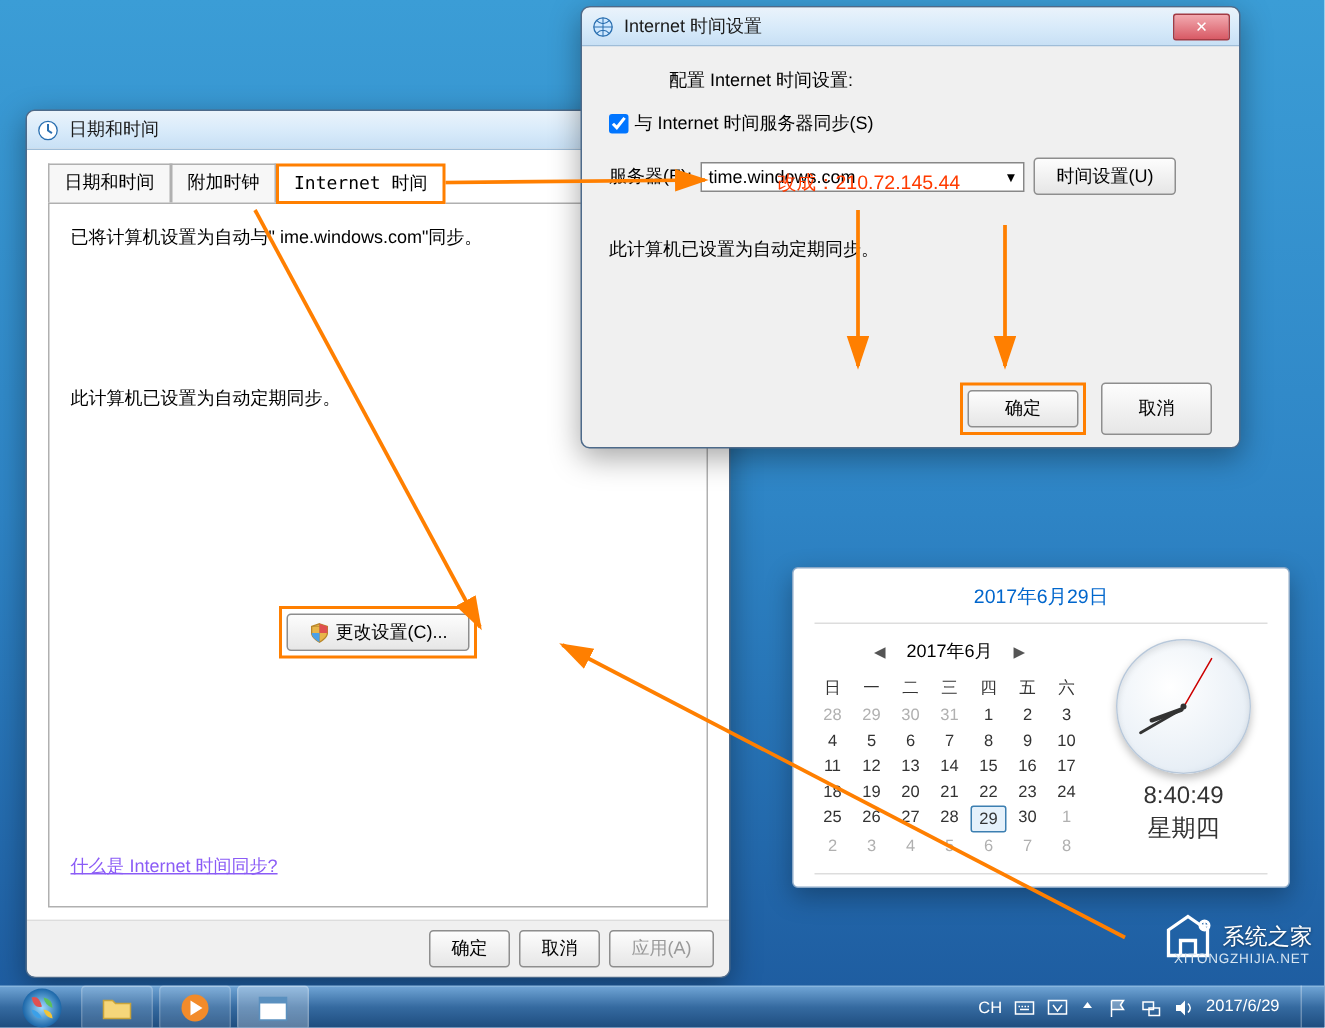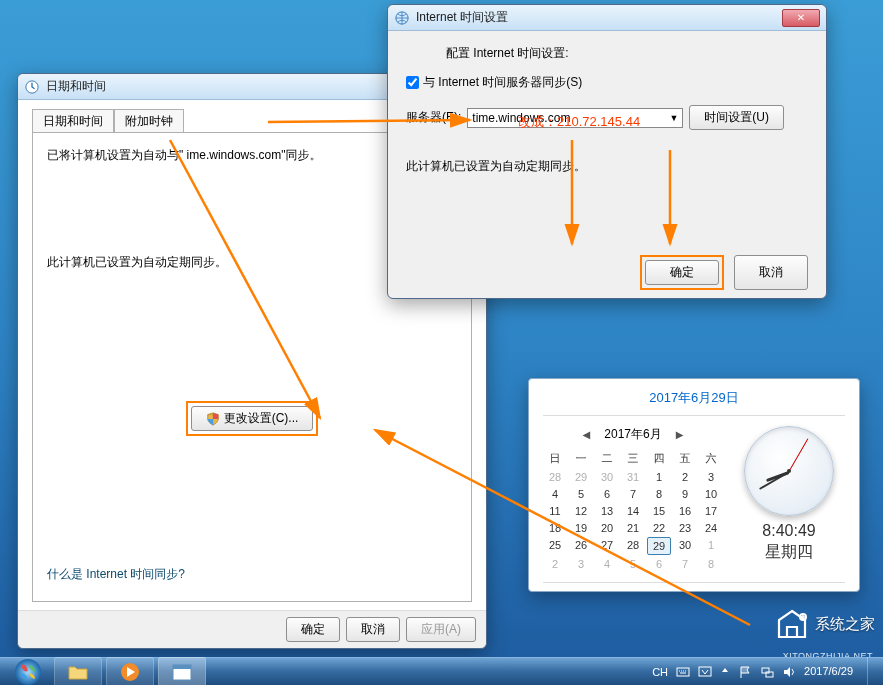--- a/index.html
+++ b/index.html
@@ -14,21 +14,21 @@
 .dlg-body { padding: 10px 14px 8px; background: #fff; }
 .tabstrip { display: flex; gap: 0; margin-top: -2px; }
 .tab { padding: 3px 10px; border: 1px solid #b0b0b0; border-bottom: none; background: #f7f7f7; font-size: 12px; position: relative; top: 1px; }
 .tab.active { background: #fff; z-index: 2; }
 .tab-panel { border: 1px solid #b0b0b0; padding: 14px; background: #fff; height: 470px; position: relative; }
 
 .highlight-box { border: 2px solid #ff7f00; }
 .annotation-text { color: #ff3b00; font-size: 13px; position: absolute; }
 
 .btn { background: linear-gradient(180deg, #fdfdfd, #e6e6e6); border: 1px solid #8e8e8e; border-radius: 3px; padding: 3px 14px; font-size: 12px; display: inline-flex; align-items: center; gap: 4px; }
-.link { color: #0c4a6e; cursor: pointer; }
+.link { color: #8b5cf6; text-decoration: underline; cursor: pointer; }
 
 .buttons-row { padding: 6px 10px; display: flex; justify-content: flex-end; gap: 6px; background: #f0f0f0; border-top: 1px solid #ddd; border-radius: 0 0 6px 6px; }
 
 .window2-body { padding: 14px 18px 8px; }
 .chk { margin-right: 4px; }
 .server-row { display: flex; align-items: center; gap: 6px; margin: 14px 0 0; }
 .combo { border: 1px solid #888; padding: 2px 4px; width: 216px; background: #fff; display: flex; align-items: center; justify-content: space-between; }
 
 .flyout { position: absolute; background: #fff; border: 1px solid #8aa8c7; border-radius: 4px; box-shadow: 0 6px 18px rgba(0,0,0,0.3); padding: 10px 14px 8px; }
 .flyout-date { text-align: center; color: #0066cc; font-size: 13px; margin-bottom: 8px; }
@@ -54,21 +54,21 @@
 
 .flyout-link { text-align: left; margin-top: 8px; }
 
 .taskbar { position: absolute; left: 0; right: 0; bottom: 0; height: 28px; background: linear-gradient(180deg, #6ea3d4 0%, #356aa0 50%, #1e4d7f 100%); display: flex; align-items: center; padding: 0 6px; border-top: 1px solid #87b5de; }
 .start-orb { width: 44px; height: 30px; border-radius: 4px; display: flex; align-items: center; justify-content: center; }
 .tb-item { width: 48px; height: 30px; margin-left: 4px; background: rgba(255,255,255,0.12); border-radius: 3px; display: flex; align-items: center; justify-content: center; border: 1px solid rgba(255,255,255,0.2); }
 .tb-tray { margin-left: auto; display: flex; align-items: center; gap: 8px; color: #fff; font-size: 11px; }
 .tb-clock { text-align: right; line-height: 1.1; padding-right: 6px; }
 
 .watermark { position: absolute; right: 8px; bottom: 46px; display: flex; align-items: center; gap: 6px; color: #fff; font-size: 15px; text-shadow: 0 1px 2px rgba(0,0,0,0.5); }
-.watermark-sub { position: absolute; right: 10px; bottom: 24px; color: #d8e6f2; font-size: 9px; letter-spacing: 0.5px; }
+.watermark-sub { position: absolute; right: 10px; bottom: 41px; color: #d8e6f2; font-size: 9px; letter-spacing: 0.5px; }
 
 .arrow-svg { position: absolute; pointer-events: none; }
 
 .shield-icon { width: 14px; height: 14px; }
 </style>
 </head>
 <body>
 
 <div class="window" style="left:17px; top:73px; width:470px;">
   <div class="titlebar">
@@ -78,20 +78,21 @@
           <path d="M8 3 L8 8 L11 10" stroke="#2a6fb0" fill="none" stroke-width="1.5"></path>
         </svg>
     </span>
     <span class="titlebar-text">日期和时间</span>
     <div class="close-btn">✕</div>
   </div>
   <div class="dlg-body">
     <div class="tabstrip">
       <div class="tab">日期和时间</div>
       <div class="tab">附加时钟</div>
+      <div class="tab active highlight-box" style="font-family: SimSun, monospace;">Internet 时间</div>
     </div>
     <div class="tab-panel">
       <p style="margin-bottom:90px;">已将计算机设置为自动与"   ime.windows.com"同步。</p>
       <p>此计算机已设置为自动定期同步。</p>
       <div style="text-align:center; margin-top:130px;">
         <span class="highlight-box" style="display:inline-block; padding:3px;">
           <button class="btn">
             <svg class="shield-icon" viewBox="0 0 16 16">
                 <path d="M8 1 L14 3 L14 8 C14 12 8 15 8 15 C8 15 2 12 2 8 L2 3 Z" fill="#e8b64a" stroke="#b8862a"></path>
                 <path d="M8 1 L8 15 M2 3 L14 3" stroke="#b8862a" stroke-width="0.5"></path>

